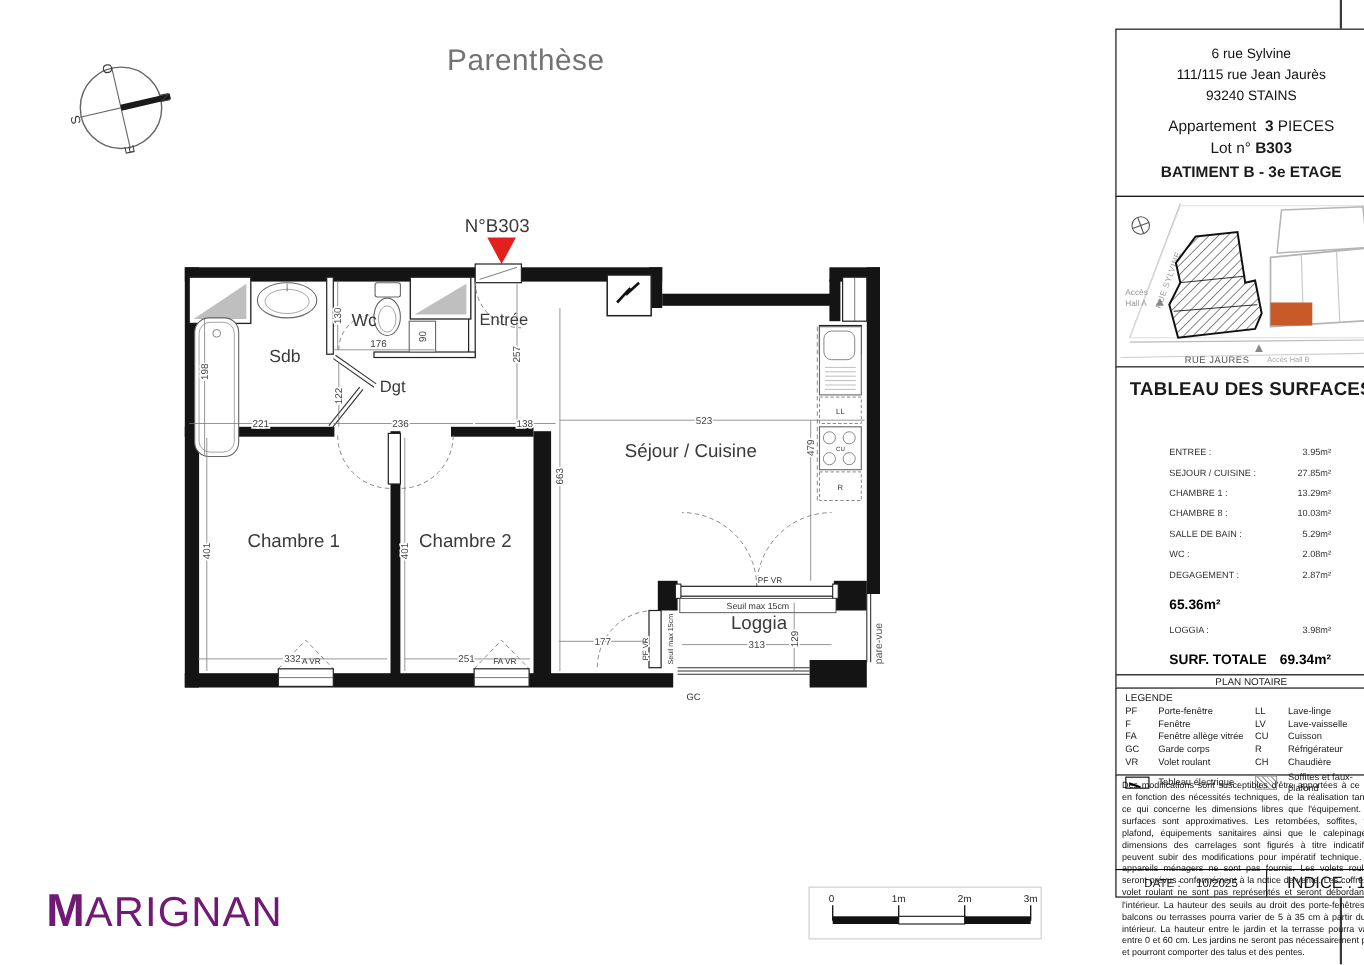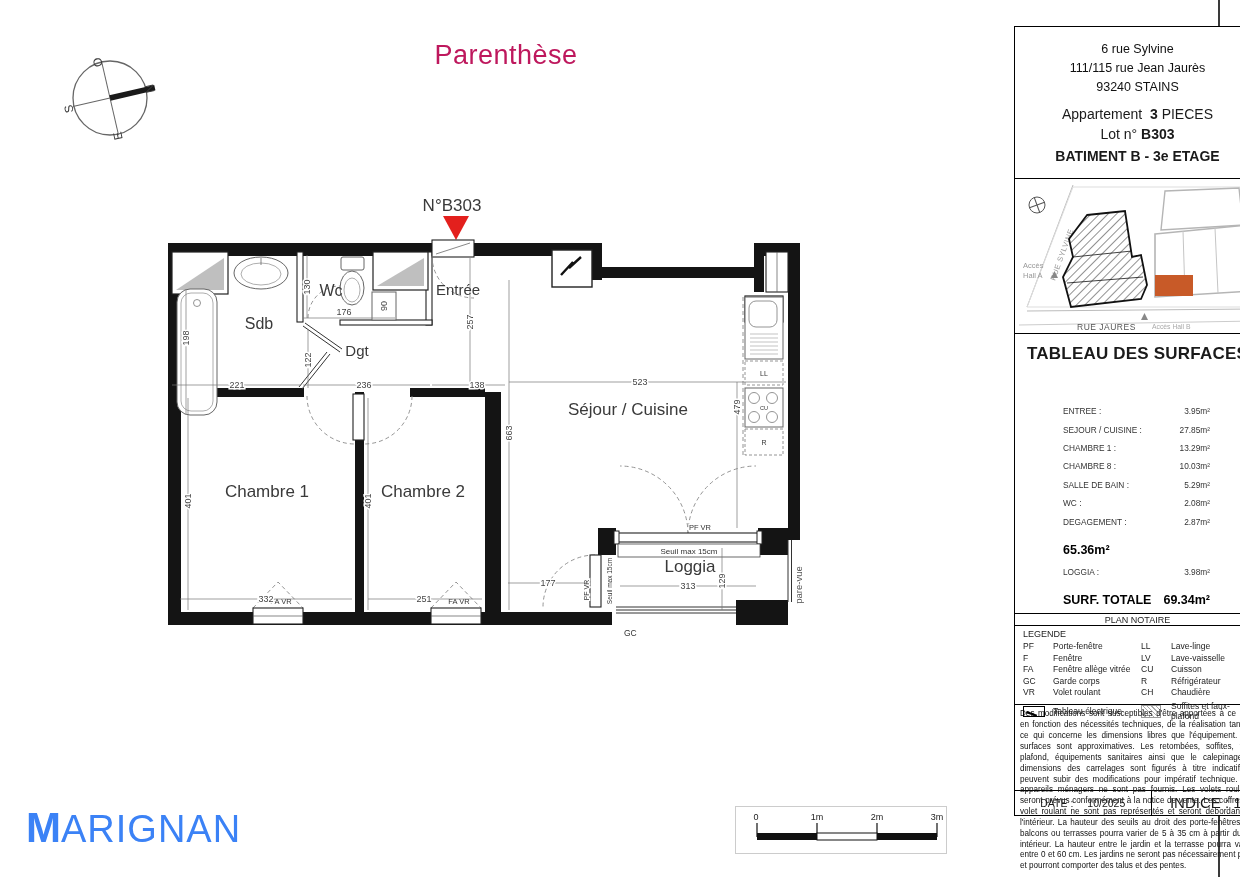--- a/index.html
+++ b/index.html
@@ -1,20 +1,20 @@
 <!DOCTYPE html>
 <html><head>
 <meta charset="utf-8">
 <style>
   html,body{margin:0;padding:0;background:#fff;}
   .page{position:relative;width:1240px;height:877px;background:#fff;overflow:hidden;
         font-family:"Liberation Sans","DejaVu Sans",sans-serif;color:#1a1a1a;}
   .abs{position:absolute;}
   
-  .main-title{left:356px;top:40px;width:300px;text-align:center;font-size:27px;color:#be185d;letter-spacing:.5px;}
+  .main-title{left:328px;top:40px;width:300px;text-align:center;font-size:27px;color:#737373;letter-spacing:.5px;}
   
   .right-panel{left:1014px;top:28px;width:247px;}
   .box{border:1.6px solid #000;box-sizing:border-box;background:#fff;margin-top:-1.6px;}
   .info-box{height:153px;text-align:center;padding-top:13px;}
   .info-box .addr{font-size:12.5px;line-height:1.5;color:#111;}
   .info-box .apt{font-size:14px;margin-top:9px;}
   .info-box .apt b{font-weight:700;}
   .info-box .lot{font-size:14px;margin-top:4px;}
   .info-box .bat{font-size:14px;font-weight:700;margin-top:6px;}
   .siteplan-box{height:157px;overflow:hidden;}
@@ -31,21 +31,21 @@
   .lrow-bottom{display:grid;grid-template-columns:30px 88px 30px 1fr;margin-top:4px;align-items:center;}
   .elec-icon{width:20px;height:9px;border:1px solid #000;position:relative;display:inline-block;}
   .elec-icon:before{content:"";position:absolute;left:3px;top:1px;width:11px;height:5px;border-bottom:2px solid #000;transform:rotate(20deg);}
   .hatch-icon{width:18px;height:11px;border:1px solid #999;
     background:repeating-linear-gradient(45deg,#fff,#fff 2px,#aaa 2px,#aaa 3px);display:inline-block;}
   .disc-box{height:87px;padding:4px 5px;font-size:8.15px;line-height:1.33;text-align:justify;color:#111;}
   .date-box{height:26px;display:flex;}
   .date-cell{flex:1.25;display:flex;align-items:center;justify-content:center;gap:14px;font-size:10.5px;}
   .indice-cell{flex:1;border-left:1.6px solid #000;display:flex;align-items:center;justify-content:center;font-size:15px;}
   
-  .logo{left:26px;top:804px;font-size:38px;color:#3b82f6;letter-spacing:1px;font-weight:500;}
+  .logo{left:42px;top:804px;font-size:38px;color:#701a75;letter-spacing:1px;font-weight:500;}
   .logo .m{font-weight:800;font-size:42px;letter-spacing:0;}
   
   .scalebar{left:735px;top:806px;width:210px;height:46px;border:1px solid #ccc;background:#fff;}
   
   .page-edge{left:1218px;top:0;width:2px;height:877px;background:#3a3a3a;}
   
   svg text{font-family:"Liberation Sans","DejaVu Sans",sans-serif;}
   .rm{fill:#3a3a3a;}
   .dim{fill:#444;font-size:9px;paint-order:stroke;stroke:#fff;stroke-width:3px;}
   .ann{fill:#333;paint-order:stroke;stroke:#fff;stroke-width:2.5px;}

